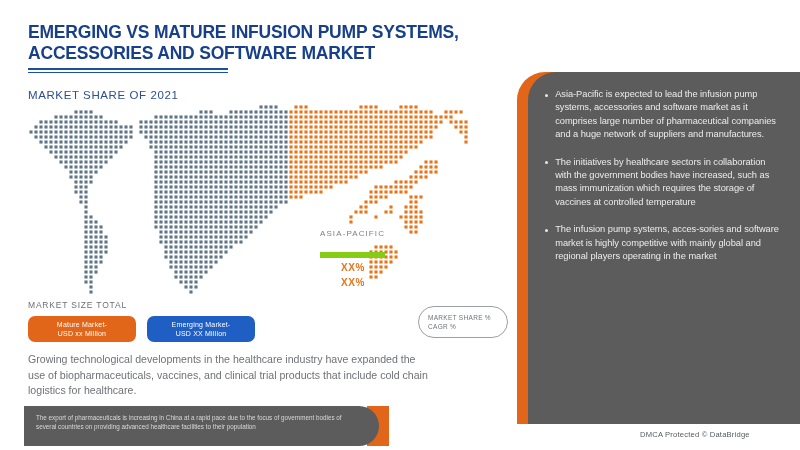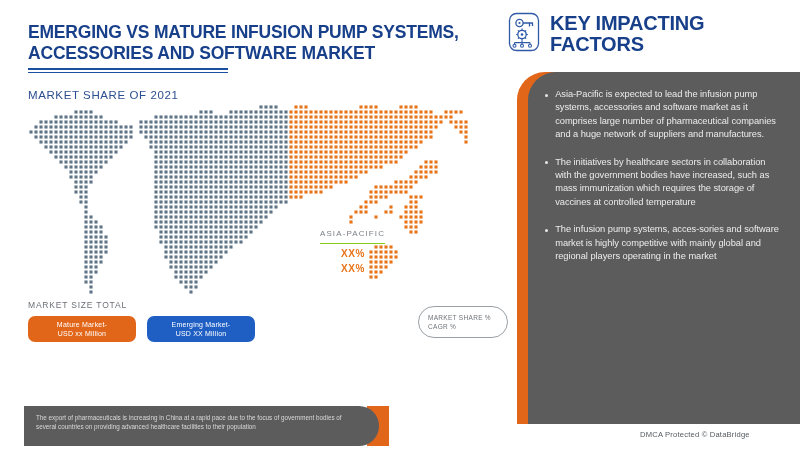--- a/index.html
+++ b/index.html
@@ -26,21 +26,21 @@
     margin-top:16px;font-size:11.5px;color:#2c4f90;
     letter-spacing:0.6px;
   }
 
   
   #map-wrap{position:absolute;left:14px;top:100px;width:505px;height:200px;}
   #map-svg{display:block;}
   .map-label-group{position:absolute;left:320px;top:222px;}
   .map-region-name{
     font-size:8px;color:#7a7f85;letter-spacing:1.1px;
-    border-bottom:1px solid #84cc16;padding-bottom:5px;display:inline-block;
+    border-bottom:6px solid #84cc16;padding-bottom:14px;display:inline-block;
   }
   .map-pct{font-size:10px;color:#e8741a;font-weight:bold;letter-spacing:0.6px;margin-top:4px;margin-left:21px;}
 
   
   .callout{
     position:absolute;left:418px;top:306px;width:90px;height:32px;
     border:1px solid #9aa0a6;border-radius:16px;
     display:flex;flex-direction:column;justify-content:center;
     padding-left:9px;box-sizing:border-box;background:#fff;
   }
@@ -1688,47 +1688,29 @@
     <div class="pill mature">
       <span>Mature Market-</span>
       <span>USD xx Million</span>
     </div>
     <div class="pill emerging">
       <span>Emerging Market-</span>
       <span>USD XX Million</span>
     </div>
   </div>
 
+  <div class="para">Growing technological developments in the healthcare industry have expanded the use of biopharmaceuticals, vaccines, and clinical trial products that include cold chain logistics for healthcare.</div>
 
   <div class="note-wrap">
     <div class="note-orange"></div>
     <div class="note-gray">
       <div class="note-text">The export of pharmaceuticals is increasing in China at a rapid pace due to the focus of government bodies of several countries on providing advanced healthcare facilities to their population</div>
     </div>
   </div>
 
-  <div class="kif-head">
-    <span class="kif-icon">
-      <svg width="38" height="44" viewBox="0 0 38 44">
-        <rect x="4.5" y="3.5" width="29" height="37" rx="7" ry="7" fill="none" stroke="#2f5aa8" stroke-width="1.3"></rect>
-        <circle cx="14.5" cy="13" r="3.6" fill="none" stroke="#2f5aa8" stroke-width="1.3"></circle>
-        <circle cx="14.5" cy="13" r="1.1" fill="#2f5aa8"></circle>
-        <path d="M18 13 H28 M24.5 13 V16.5 M27.5 13 V16" stroke="#2f5aa8" stroke-width="1.3" fill="none"></path>
-        <circle cx="17" cy="24.5" r="4.2" fill="none" stroke="#2f5aa8" stroke-width="1.3"></circle>
-        <circle cx="17" cy="24.5" r="1.3" fill="#2f5aa8"></circle>
-        <path d="M17 20.3 V18.6 M17 28.7 V30.4 M12.8 24.5 H11.1 M21.2 24.5 H22.9
-                 M14 21.5 L12.9 20.4 M20 21.5 L21.1 20.4 M14 27.5 L12.9 28.6 M20 27.5 L21.1 28.6" stroke="#2f5aa8" stroke-width="1.2" fill="none"></path>
-        <path d="M17 30.6 V32.6 M9.5 32.6 H25 M9.5 32.6 V34.4 M17 32.6 V34.4 M25 32.6 V34.4" stroke="#2f5aa8" stroke-width="1.1" fill="none"></path>
-        <circle cx="9.5" cy="35.7" r="1.5" fill="none" stroke="#2f5aa8" stroke-width="1.1"></circle>
-        <circle cx="17" cy="35.7" r="1.5" fill="none" stroke="#2f5aa8" stroke-width="1.1"></circle>
-        <circle cx="25" cy="35.7" r="1.5" fill="none" stroke="#2f5aa8" stroke-width="1.1"></circle>
-      </svg>
-    </span>
-    <div class="kif-title">KEY IMPACTING FACTORS</div>
-  </div>
 
   <div class="panel">
     <div class="panel-orange"></div>
     <div class="panel-gray"></div>
     <div class="bullets">
       <div class="bullet">
         <span class="bullet-dot"></span>
         <span class="bullet-text">Asia-Pacific is expected to lead the infusion pump systems, accessories and software market as it comprises large number of pharmaceutical companies and a huge network of suppliers and manufactures.</span>
       </div>
       <div class="bullet">

